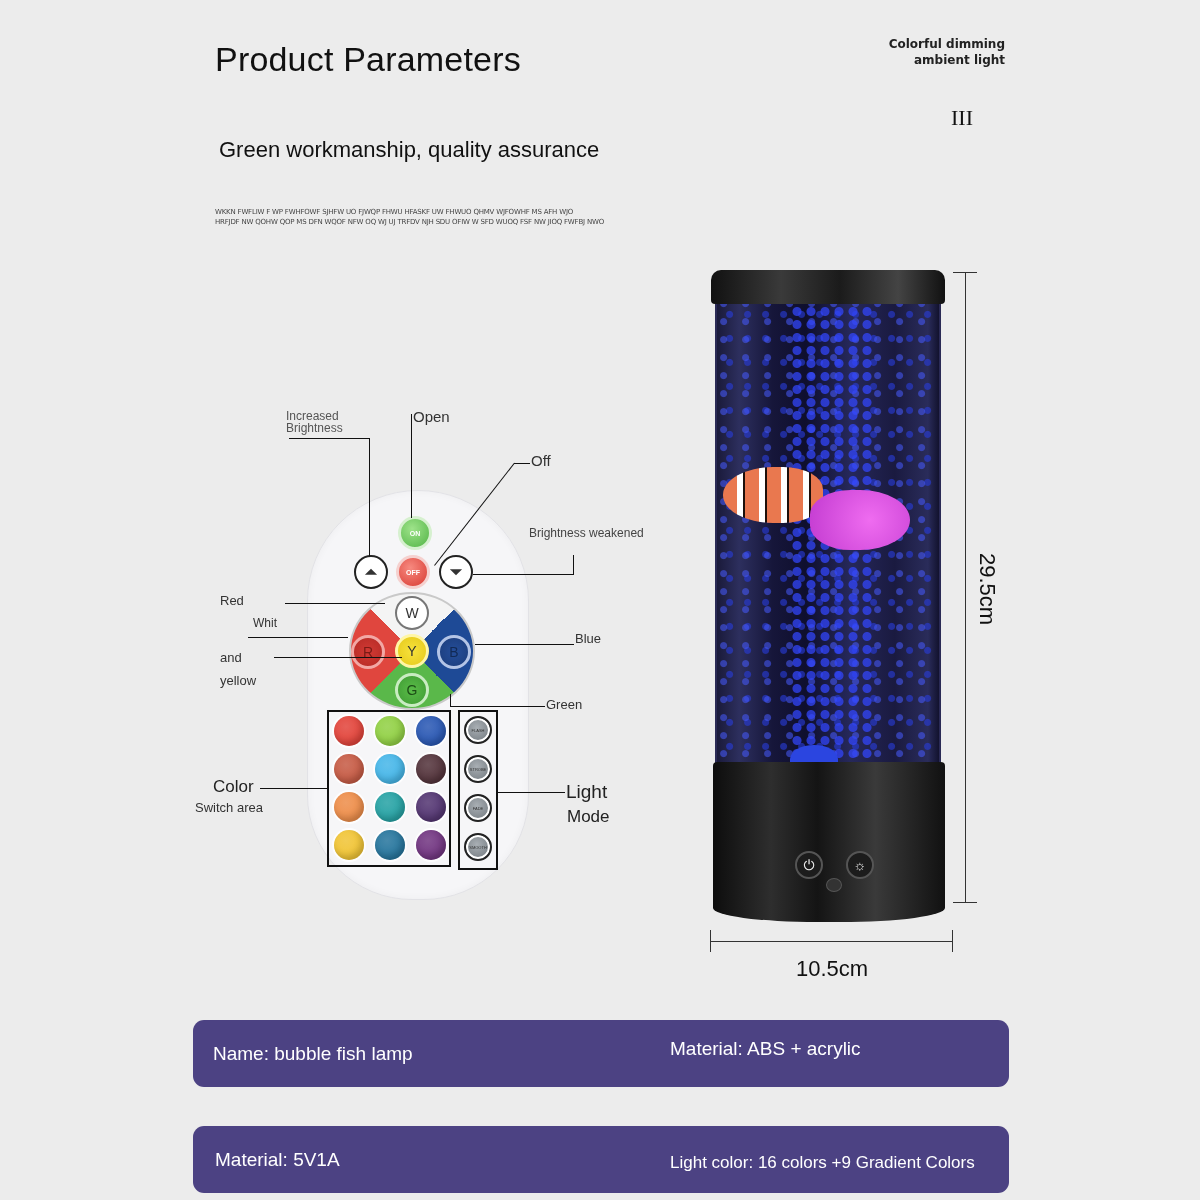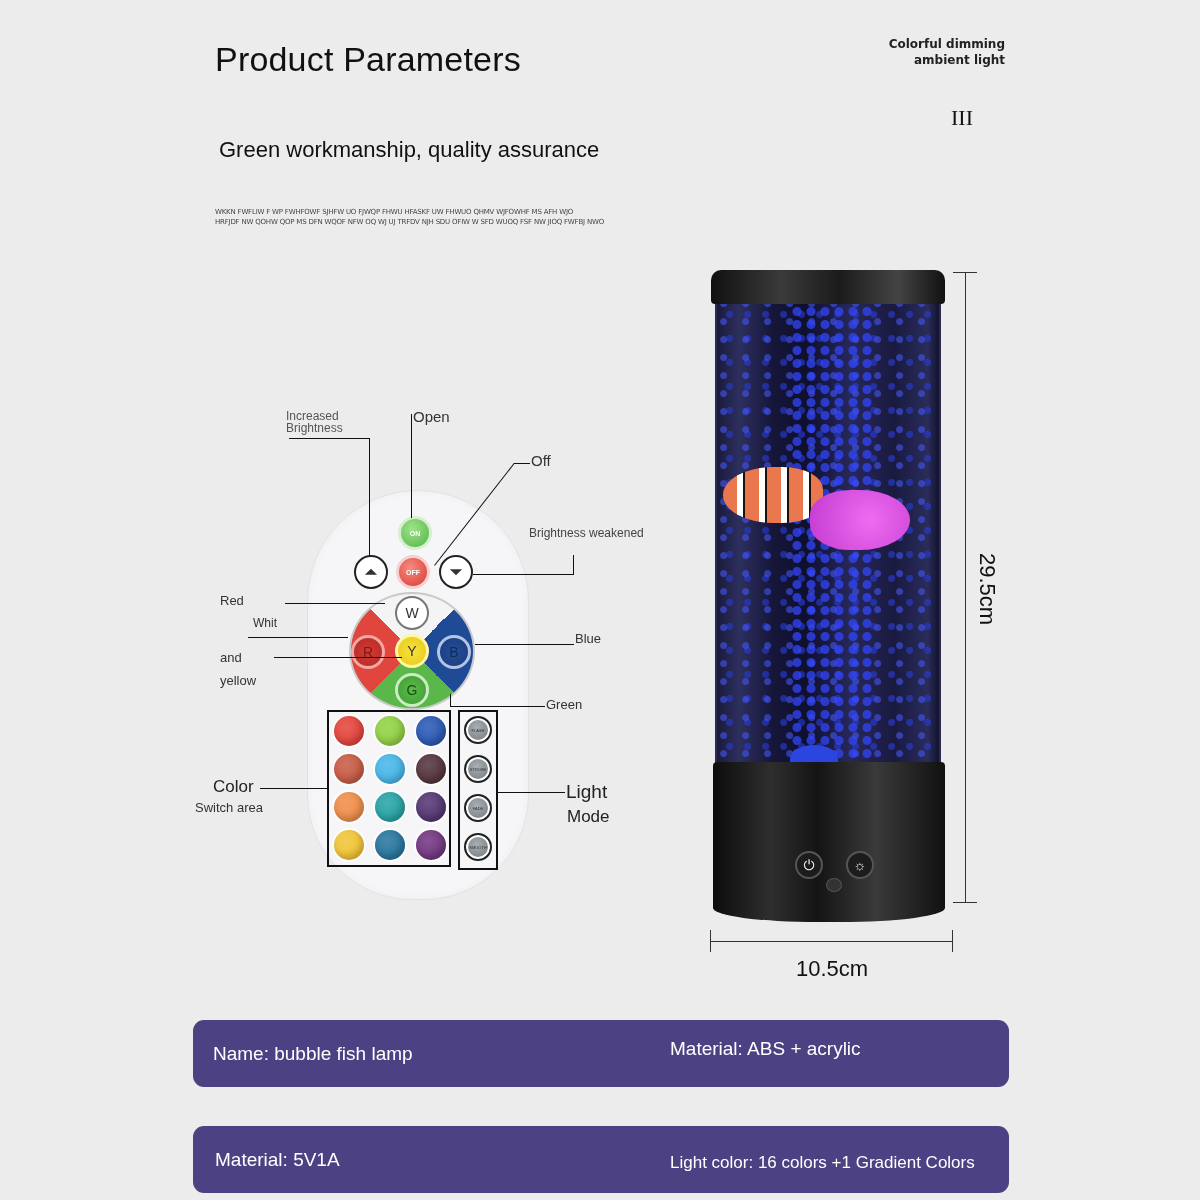--- a/index.html
+++ b/index.html
@@ -187,14 +187,14 @@
 <div class="abs tick-v" style="left:710px;top:930px;height:22px;"></div>
 <div class="abs tick-v" style="left:952px;top:930px;height:22px;"></div>
 <div class="abs dim-h-label">10.5cm</div>
 
 <div class="abs spec-bar" style="top:1020px;">
   <span class="k" style="left:20px;top:23px;">Name: bubble fish lamp</span>
   <span class="k" style="left:477px;top:18px;">Material: ABS + acrylic</span>
 </div>
 <div class="abs spec-bar" style="top:1126px;">
   <span class="k" style="left:22px;top:23px;">Material: 5V1A</span>
-  <span class="k" style="left:477px;top:27px;font-size:17px;">Light color: 16 colors +1 Gradient Colors</span>
+  <span class="k" style="left:477px;top:27px;font-size:17px;">Light color: 16 colors +9 Gradient Colors</span>
 </div>
 
 </body></html>

